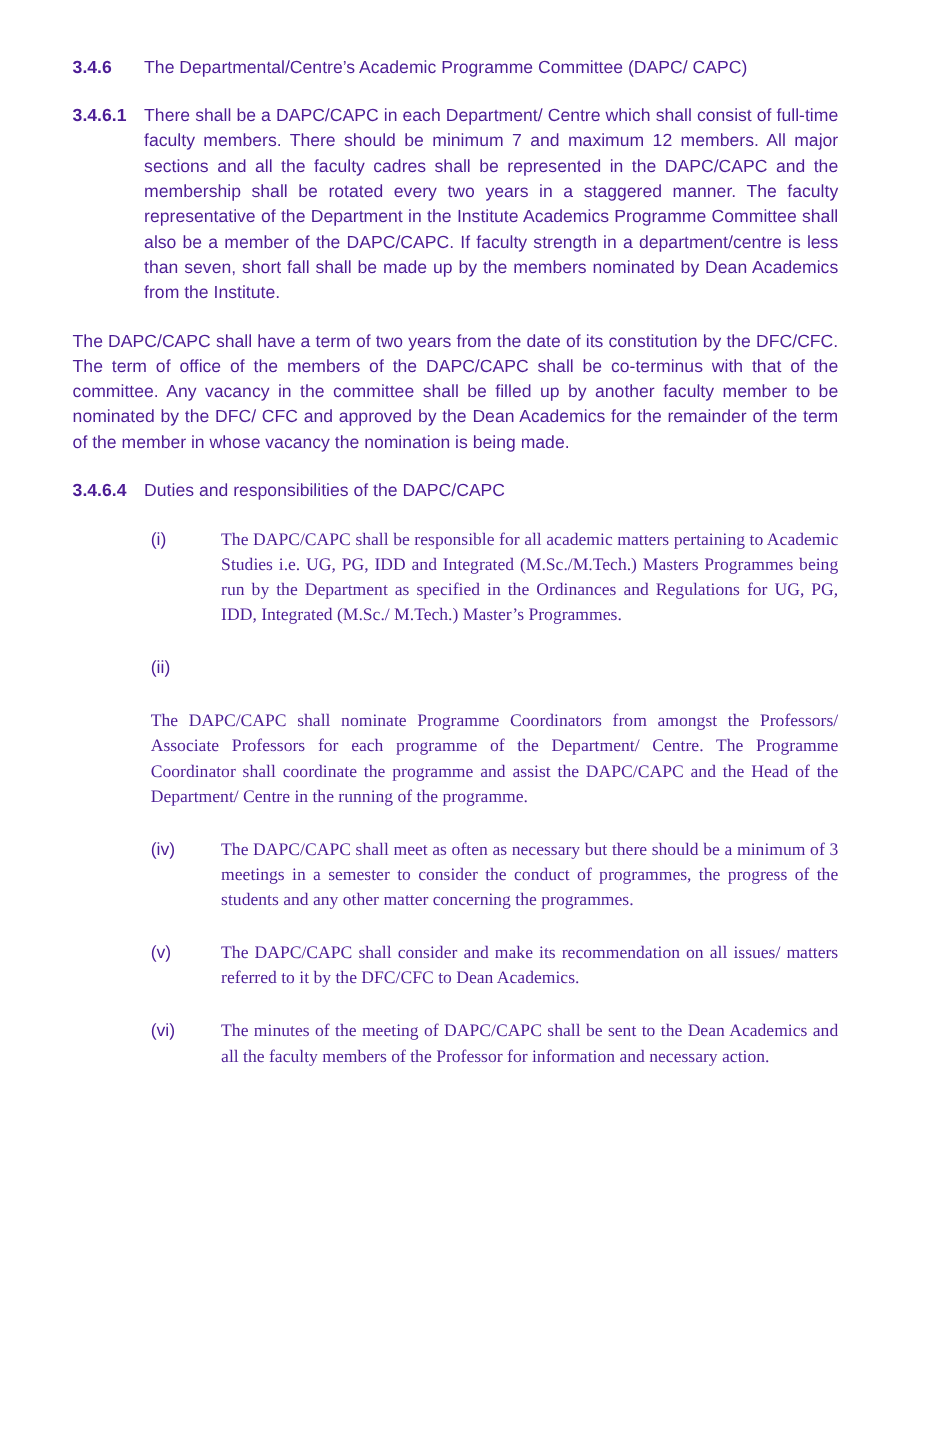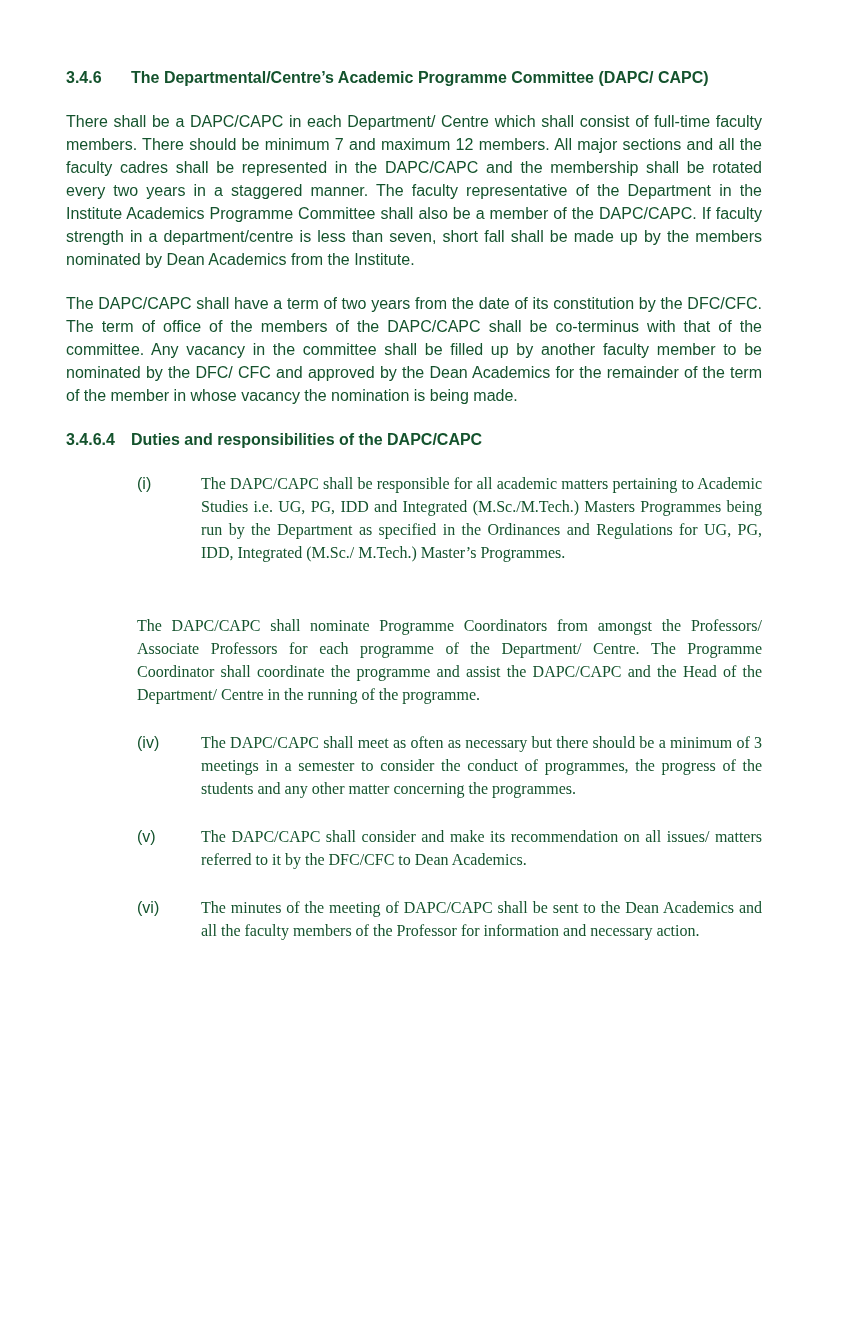--- a/index.html
+++ b/index.html
@@ -8,38 +8,38 @@
     background: #ffffff;
   }
   body {
     font-family: "Liberation Sans", "DejaVu Sans", sans-serif;
   }
   .page {
     width: 863px;
     min-height: 1320px;
     box-sizing: border-box;
     background: #ffffff;
-    color: #14532d;
-    padding: 66px 101px 40px 66px;
+    color: #4c1d95;
+    padding: 50px 101px 40px 66px;
     font-size: 16px;
     line-height: 23px;
   }
   .row {
     display: flex;
     margin-bottom: 21px;
   }
   .num {
     flex: 0 0 65px;
     width: 65px;
     font-weight: 700;
   }
   .sec-title {
     flex: 1;
     text-align: left;
-    font-weight: 700;
+    font-weight: 400;
   }
   .sec-body {
     flex: 1;
     text-align: justify;
   }
   .duties-heading-row {
   }
   .items {
     margin-left: 71px;   
   }
@@ -64,20 +64,21 @@
 <body>
 
 <div class="page">
 
   <div class="row">
     <div class="num">3.4.6</div>
     <div class="sec-title">The Departmental/Centre’s Academic Programme Committee (DAPC/ CAPC)</div>
   </div>
 
   <div class="row">
+    <div class="num">3.4.6.1</div>
     <div class="sec-body">There shall be a DAPC/CAPC in each Department/ Centre which shall consist of full-time faculty members. There should be minimum 7 and maximum 12 members. All major sections and all the faculty cadres shall be represented in the DAPC/CAPC and the membership shall be rotated every two years in a staggered manner.  The faculty representative of the Department in the Institute Academics Programme Committee shall also be a member of the DAPC/CAPC. If faculty strength in a department/centre is less than seven, short fall shall be made up by the members nominated by Dean Academics from the Institute.</div>
   </div>
 
 
   <div class="row">
     <div class="sec-body">The DAPC/CAPC shall have a term of two years from the date of its constitution by the DFC/CFC. The term of office of the members of the DAPC/CAPC shall be co-terminus with that of the committee. Any vacancy in the committee shall be filled up by another faculty member to be nominated by the DFC/ CFC and approved by the Dean Academics for the remainder of the term of the member in whose vacancy the nomination is being made.</div>
   </div>
 
   <div class="row duties-heading-row">
     <div class="num">3.4.6.4</div>
@@ -85,20 +86,21 @@
   </div>
 
   <div class="items">
 
     <div class="item">
       <div class="marker">(i)</div>
       <div class="item-text">The DAPC/CAPC shall be responsible for all academic matters pertaining to Academic Studies i.e. UG, PG, IDD and Integrated (M.Sc./M.Tech.) Masters Programmes being run by the Department as specified in the Ordinances and Regulations for UG, PG, IDD, Integrated  (M.Sc./ M.Tech.) Master’s Programmes.</div>
     </div>
 
     <div class="item">
+      <div class="marker">(ii)</div>
     </div>
 
     <div class="item">
       <div class="item-text">The DAPC/CAPC shall nominate Programme Coordinators from amongst the Professors/ Associate Professors for each programme of the Department/ Centre. The Programme Coordinator shall coordinate the programme and assist the DAPC/CAPC and the Head of the Department/ Centre in the running of the programme.</div>
     </div>
 
     <div class="item">
       <div class="marker">(iv)</div>
       <div class="item-text">The DAPC/CAPC shall meet as often as necessary but there should be a minimum of 3 meetings in a semester to consider the conduct of programmes, the progress of the students and any other matter concerning the programmes.</div>
     </div>

